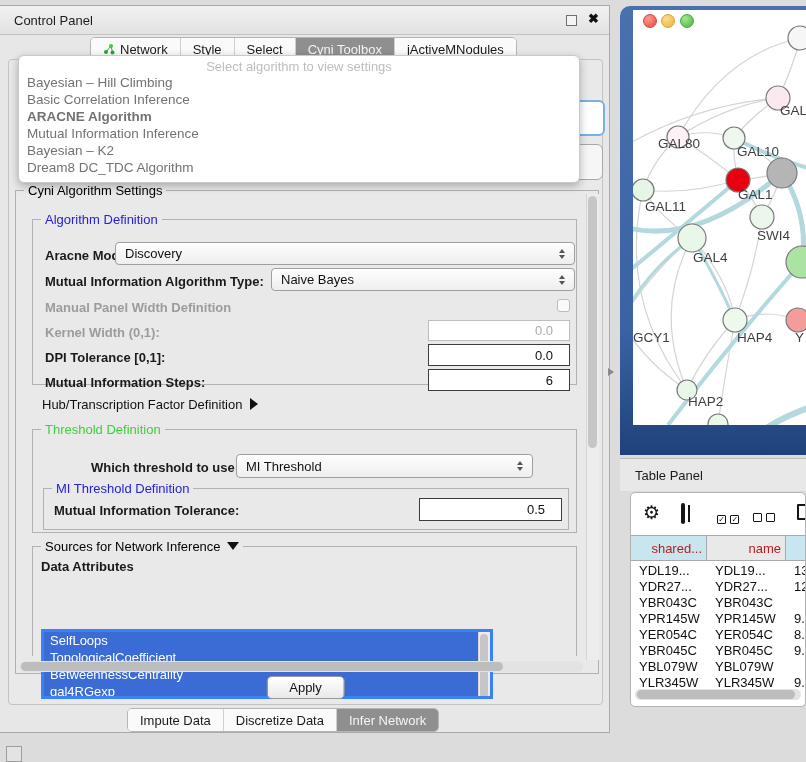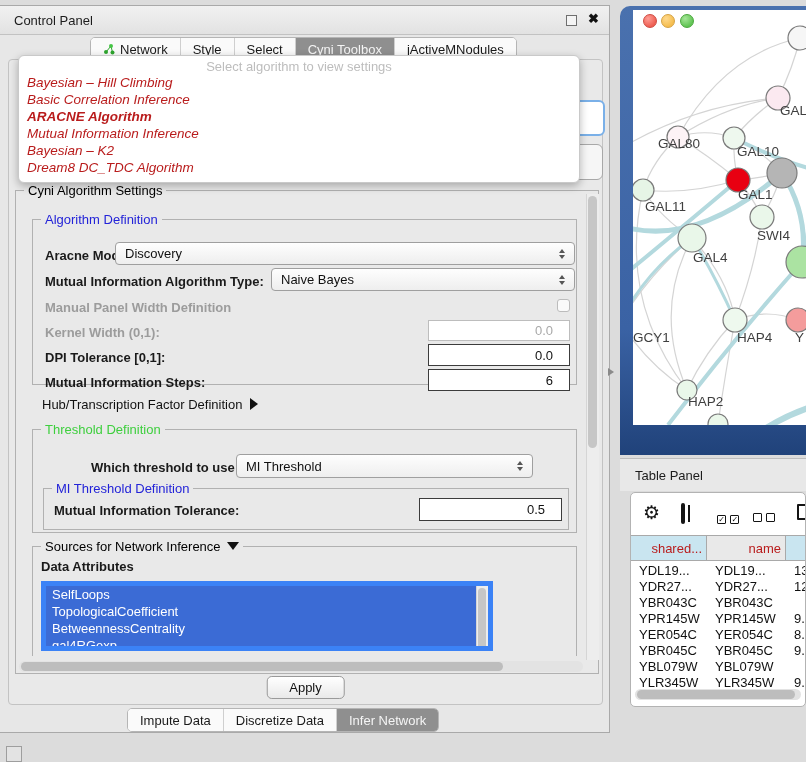--- a/index.html
+++ b/index.html
@@ -14,41 +14,41 @@
   
   .tabstrip{display:flex;align-items:stretch;background:#fafafa;border:1px solid #b5b5b5;border-radius:5px;overflow:hidden;height:22px;}
   .tab{display:flex;align-items:center;gap:5px;padding:4px 12px;font-size:13px;color:#1a1a1a;border-right:1px solid #cfcfcf;background:#fafafa;white-space:nowrap;}
   .tab:last-child{border-right:none;}
   .tab.sel{background:#8f8f8f;color:#f5f5f5;}
   
   .content{left:8px;top:53px;width:595px;height:646px;background:#e9e9e9;border:1px solid #c3c3c3;border-radius:4px;box-sizing:border-box;}
   
   .overlay{left:18px;top:49px;width:560px;height:126px;background:#ffffff;border:1px solid #c9c9c9;border-radius:6px;box-shadow:0 3px 8px rgba(0,0,0,.28);z-index:40;}
   .overlay .ph{width:100%;text-align:center;color:#bdbdbd;font-size:13px;margin-top:3px;}
-  .dd-item{font-size:13.5px;color:#b91c1c;padding:0 0 0 8px;line-height:17px;font-style:italic;}
+  .dd-item{font-size:13.5px;color:#737373;padding:0 0 0 8px;line-height:17px;}
   .dd-item.bold{font-weight:bold;}
   
   .gbox{border:1px solid #b1b1b1;box-sizing:border-box;}
   .legend{position:absolute;top:-8px;left:8px;background:#e9e9e9;padding:0 4px;font-size:13px;white-space:nowrap;}
   .leg-blue{color:#2323d8;}
   .leg-green{color:#3ecf3e;}
   .lbl{font-size:13px;font-weight:bold;color:#1a1a1a;white-space:nowrap;}
   .lbl-dis{font-size:13px;font-weight:bold;color:#9c9c9c;white-space:nowrap;}
   .combo{background:linear-gradient(#fefefe,#eeeeee);border:1px solid #9f9f9f;border-radius:4px;box-sizing:border-box;font-size:13px;color:#111;display:flex;align-items:center;padding-left:9px;}
   .spin{position:absolute;right:8px;top:50%;transform:translateY(-50%);width:7px;height:10px;}
   .spin:before,.spin:after{content:"";position:absolute;left:0;border-left:3.5px solid transparent;border-right:3.5px solid transparent;}
   .spin:before{top:0;border-bottom:4px solid #555;}
   .spin:after{bottom:0;border-top:4px solid #555;}
   .field{background:#fff;box-sizing:border-box;font-size:13px;display:flex;align-items:center;justify-content:flex-end;padding-right:16px;}
   .f-en{border:1.5px solid #3c3c3c;color:#111;}
   .f-dis{border:1px solid #bdbdbd;color:#a9a9a9;}
   .checkbox{width:13px;height:13px;border:1px solid #bcbcbc;border-radius:3px;background:#fafafa;box-sizing:border-box;}
   .arrow-r{display:inline-block;width:0;height:0;border-top:6px solid transparent;border-bottom:6px solid transparent;border-left:8px solid #111;margin-left:8px;vertical-align:-1px;}
   .arrow-d{display:inline-block;width:0;height:0;border-left:6px solid transparent;border-right:6px solid transparent;border-top:8px solid #111;margin-left:6px;vertical-align:1px;}
-  .list{background:#fff;border:5px solid #3b82f6;box-sizing:border-box;overflow:hidden;}
+  .list{background:#fff;border:3px solid #3b82f6;box-sizing:border-box;overflow:hidden;margin-top:48px;}
   .list-item{height:17px;line-height:17px;background:#3b6bd5;color:#fff;font-size:13px;padding-left:6px;}
   .vbar{background:#ededed;border-left:1px solid #d5d5d5;}
   .vthumb{background:#c6c6c6;border-radius:5px;}
   .hbar{background:#e3e3e3;border-radius:6px;}
   .hthumb{background:#bdbdbd;border-radius:5px;}
   .btn{background:linear-gradient(#ffffff,#e9e9e9);border:1px solid #9a9a9a;border-radius:5px;font-size:13px;color:#111;padding:3px 22px;}
   
   .net-win{left:620px;top:6px;width:186px;height:449px;background:linear-gradient(#4a71ae,#3a62a4 72%,#20427a);border-top-left-radius:10px;}
   .net-canvas{left:13px;top:4px;width:173px;height:415px;background:#ffffff;overflow:hidden;}
   .tl{width:14px;height:14px;border-radius:50%;box-sizing:border-box;}

